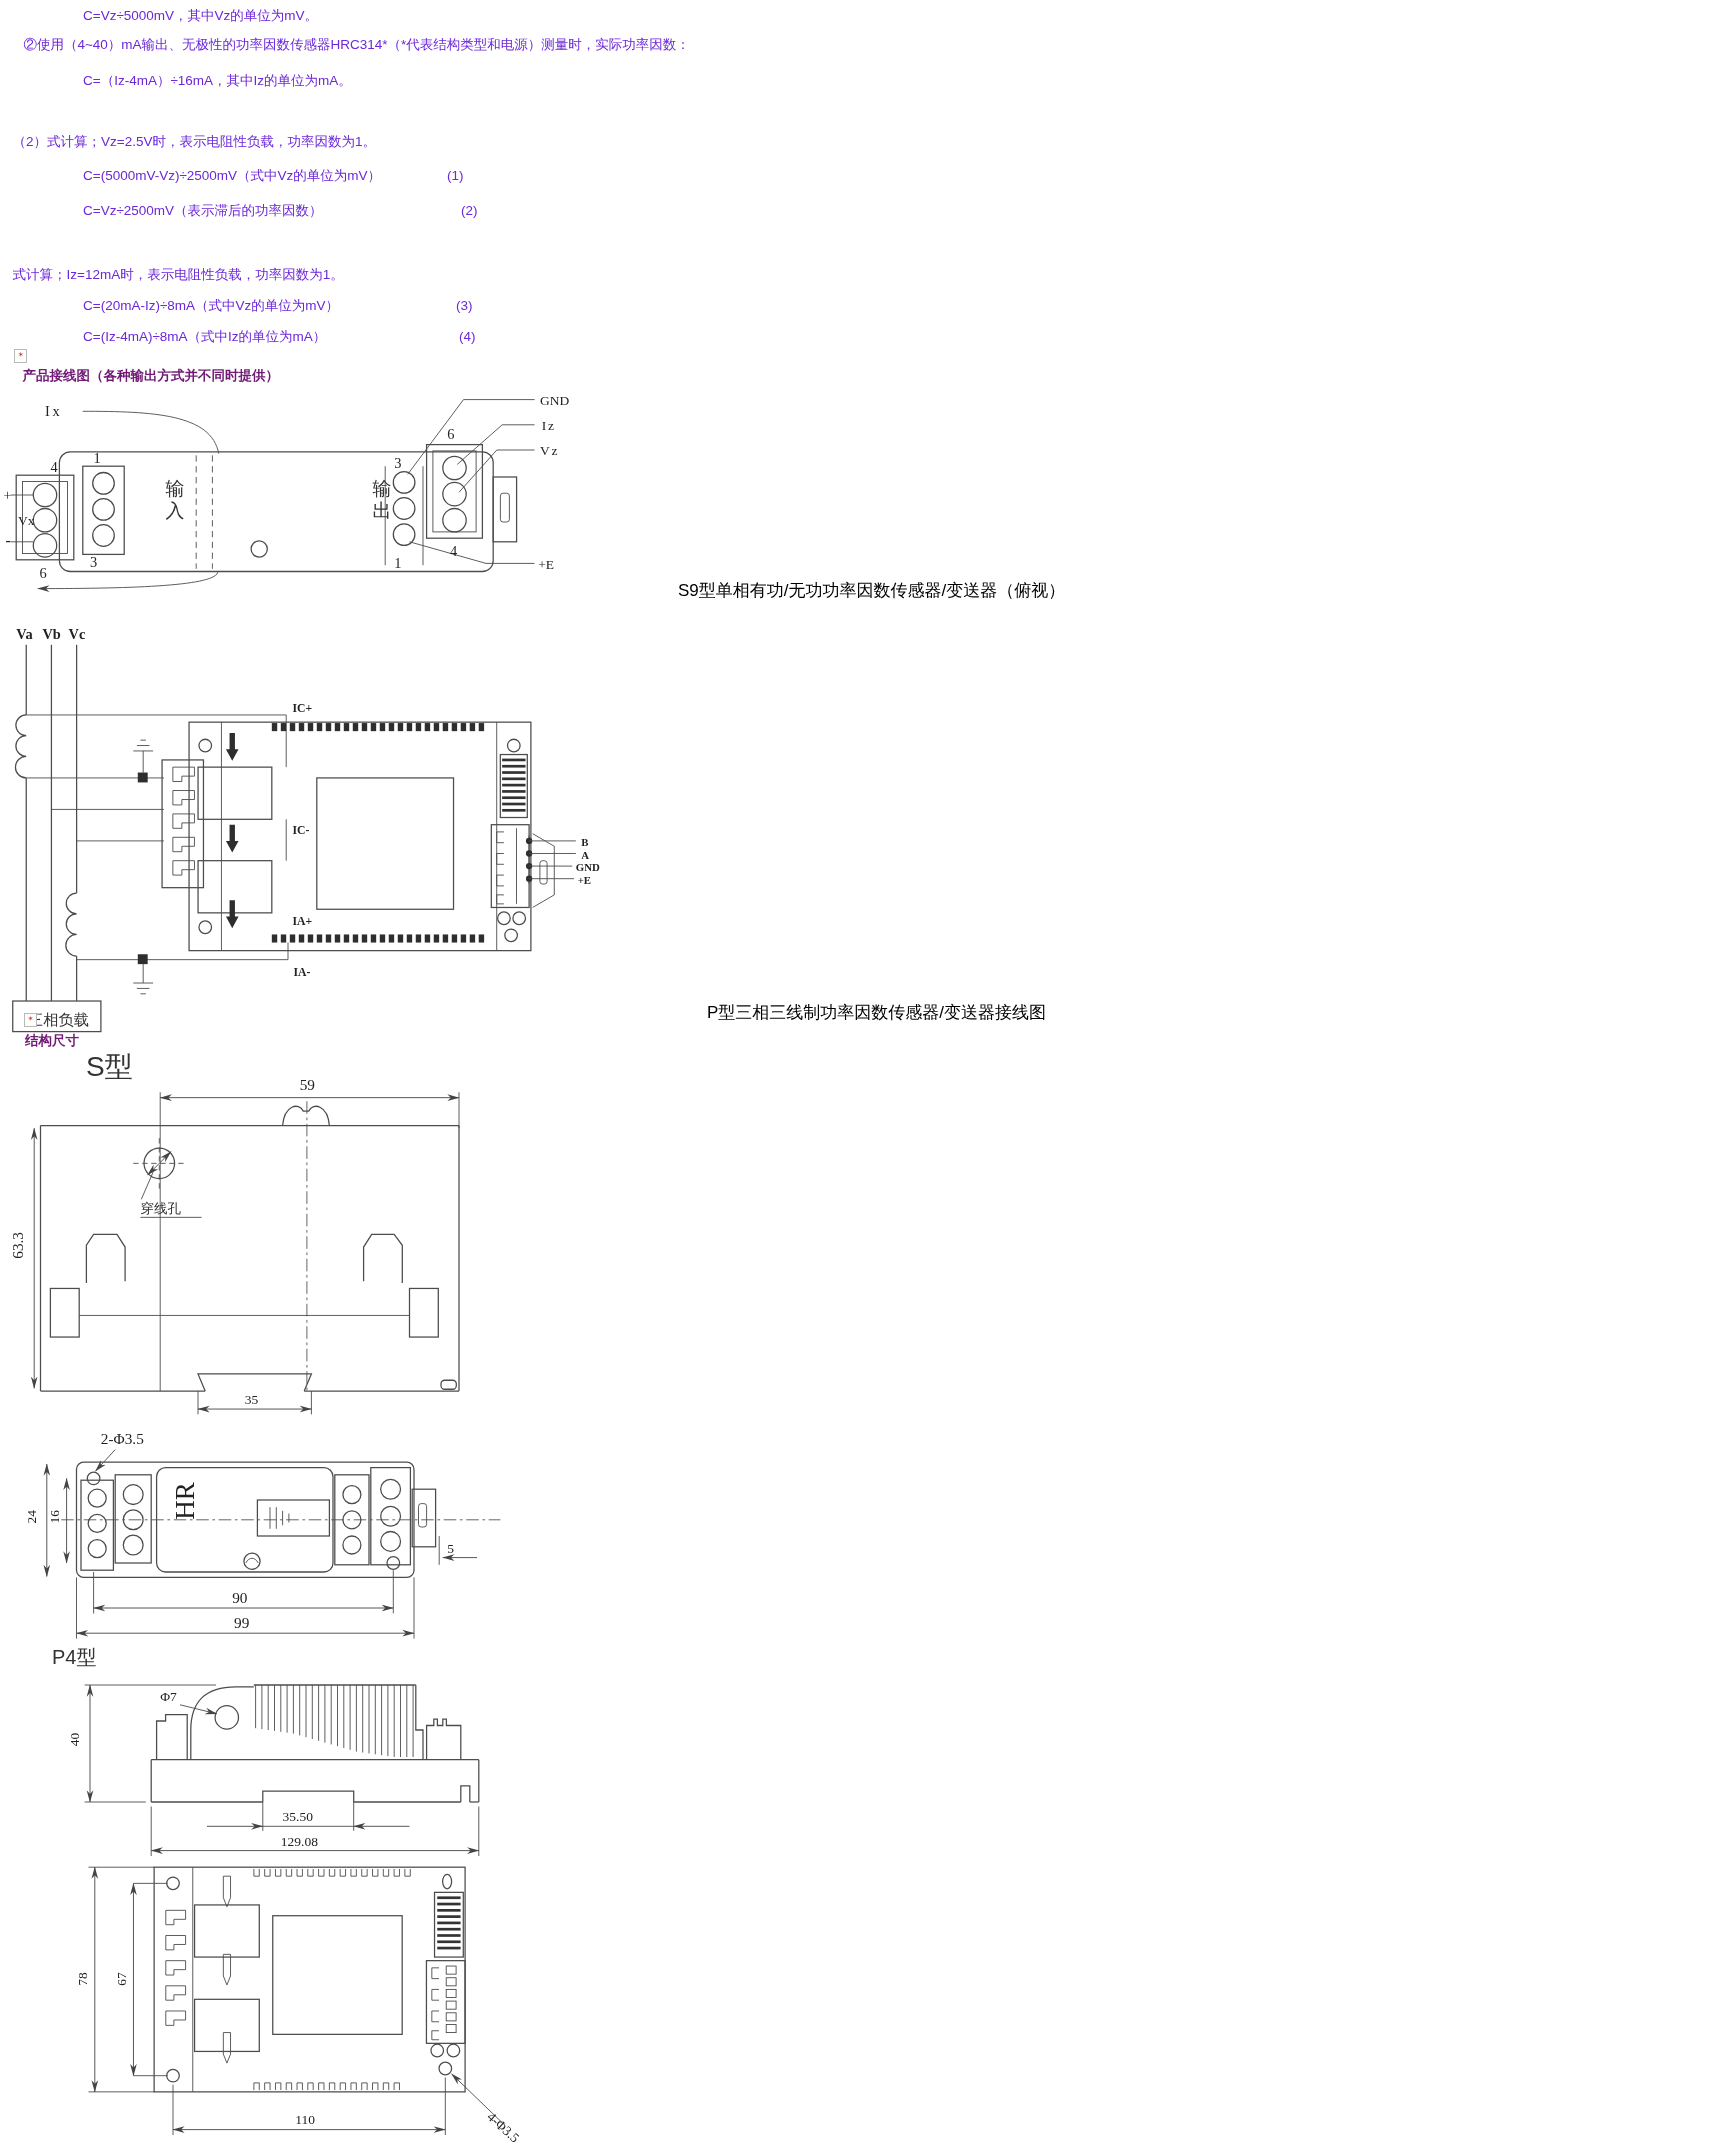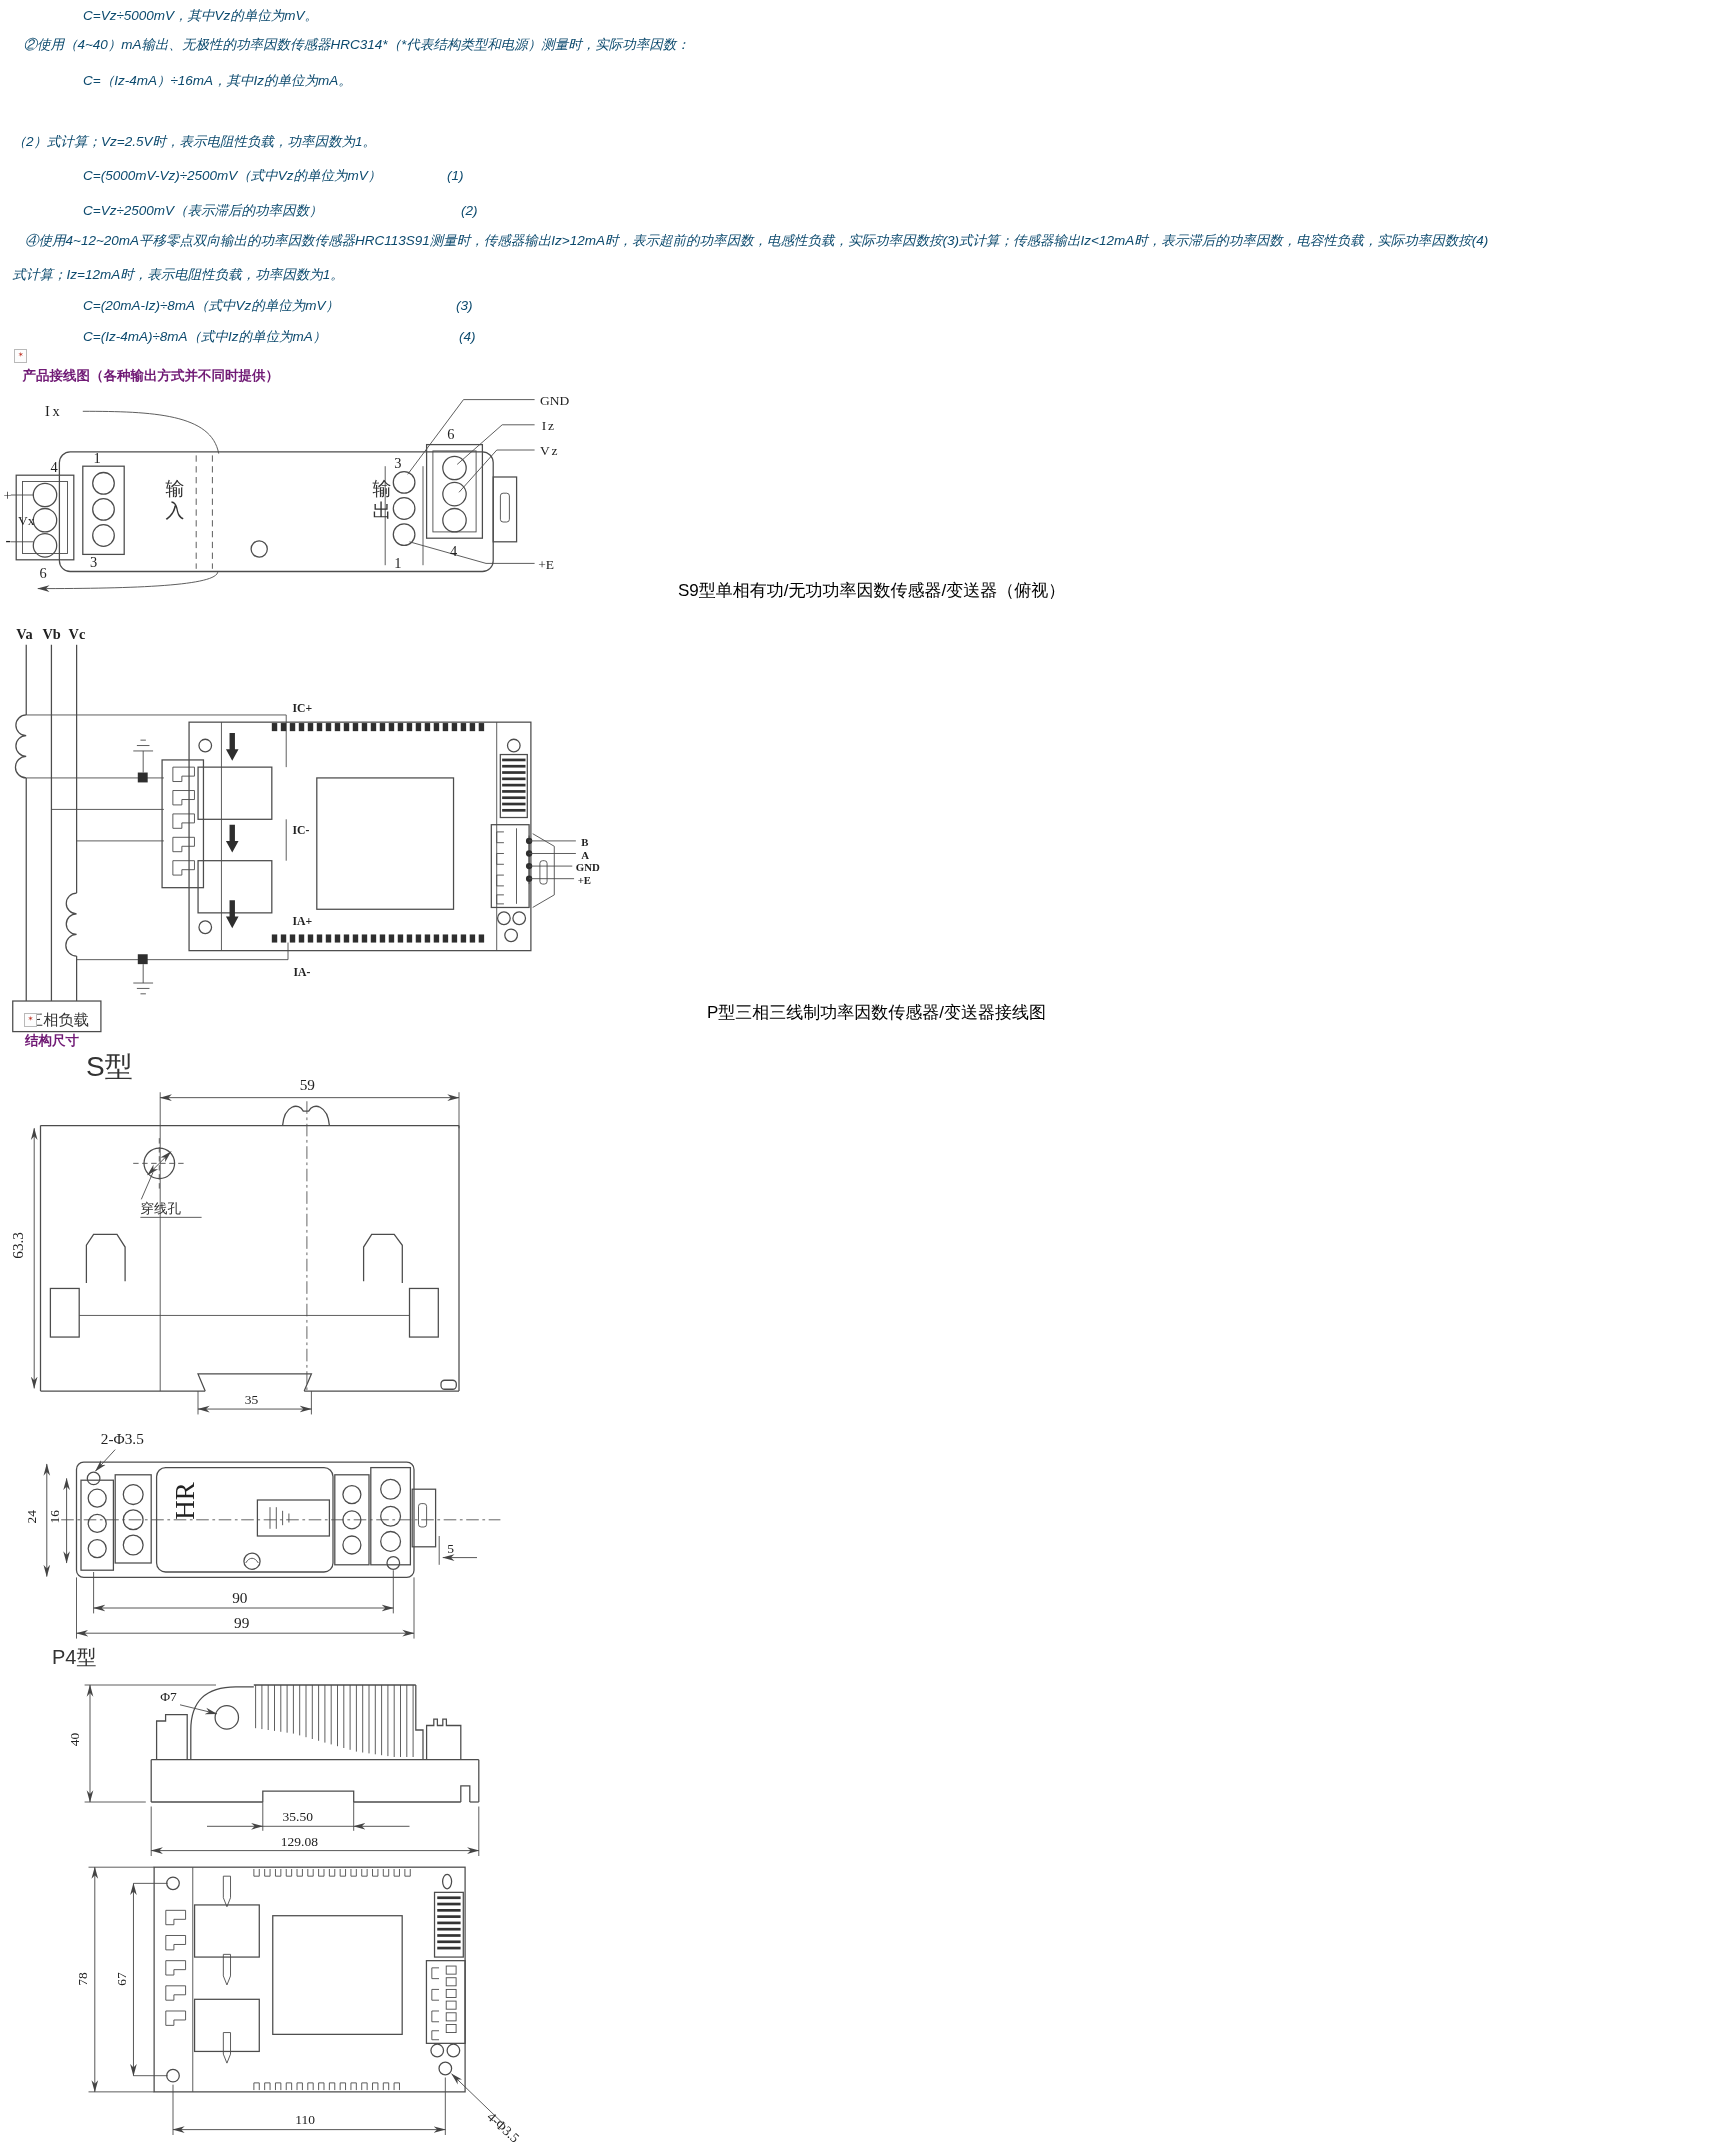--- a/index.html
+++ b/index.html
@@ -1,18 +1,18 @@
 <!DOCTYPE html>
 <html style="font-size:14.4px"><head>
 <meta charset="utf-8">
 <style>
   html,body{margin:0;padding:0;background:#fff;}
   .page{position:relative;width:1728px;height:2144px;background:#ffffff;overflow:hidden;
         font-family:"Liberation Sans",sans-serif;color:#3b3b3b;}
-  .bl{position:absolute;white-space:nowrap;font-size:13.5px;line-height:17px;color:#0c4a6e;font-style:italic;}
+  .bl{position:absolute;white-space:nowrap;font-size:13.5px;line-height:17px;color:#6d28d9;}
   .hd{position:absolute;white-space:nowrap;font-size:13.5px;font-weight:bold;color:#701a75;}
   .cap{position:absolute;white-space:nowrap;font-size:17px;color:#000000;}
   .biglab{position:absolute;white-space:nowrap;font-weight:400;color:#333;}
   .imgx{position:absolute;width:10.8px;height:11.7px;border:0.9px solid #b9b9b9;background:#fdfdfd;
         font-size:7.2px;line-height:10.8px;text-align:center;color:#c0392b;}
   svg{position:absolute;overflow:visible;}
   .ln{stroke:#4c4c4c;stroke-width:1.4;fill:none;}
   .thn{stroke:#4c4c4c;stroke-width:1;fill:none;}
   .dsh{stroke-dasharray:7 5;}
   .cl{stroke-dasharray:14 4 3 4;stroke:#555;stroke-width:1;fill:none;}
@@ -29,21 +29,20 @@
 <div class="page">
 
   <div class="bl" style="left:83px;top:7.2px">C=Vz÷5000mV，其中Vz的单位为mV。</div>
   <div class="bl" style="left:23.4px;top:36px">②使用（4~40）mA输出、无极性的功率因数传感器HRC314*（*代表结构类型和电源）测量时，实际功率因数：</div>
   <div class="bl" style="left:83px;top:72px">C=（Iz-4mA）÷16mA，其中Iz的单位为mA。</div>
   <div class="bl" style="left:12.6px;top:133px">（2）式计算；Vz=2.5V时，表示电阻性负载，功率因数为1。</div>
   <div class="bl" style="left:83px;top:167px">C=(5000mV-Vz)÷2500mV（式中Vz的单位为mV）</div>
   <div class="bl" style="left:447px;top:167px">(1)</div>
   <div class="bl" style="left:83px;top:202px">C=Vz÷2500mV（表示滞后的功率因数）</div>
   <div class="bl" style="left:461px;top:202px">(2)</div>
-  <div class="bl" style="left:25px;top:232px">④使用4~12~20mA平移零点双向输出的功率因数传感器HRC113S91测量时，传感器输出Iz&gt;12mA时，表示超前的功率因数，电感性负载，实际功率因数按(3)式计算；传感器输出Iz&lt;12mA时，表示滞后的功率因数，电容性负载，实际功率因数按(4)</div>
   <div class="bl" style="left:12.6px;top:266px">式计算；Iz=12mA时，表示电阻性负载，功率因数为1。</div>
   <div class="bl" style="left:83px;top:297px">C=(20mA-Iz)÷8mA（式中Vz的单位为mV）</div>
   <div class="bl" style="left:456px;top:297px">(3)</div>
   <div class="bl" style="left:83px;top:328px">C=(Iz-4mA)÷8mA（式中Iz的单位为mA）</div>
   <div class="bl" style="left:459px;top:328px">(4)</div>
 
   <span class="imgx" style="left:14.4px;top:349px">✶</span>
   <div class="hd" style="left:22.5px;top:367px">产品接线图（各种输出方式并不同时提供）</div>
 
   <svg style="left:0;top:387px" width="612" height="207" viewBox="0 0 680 230">

